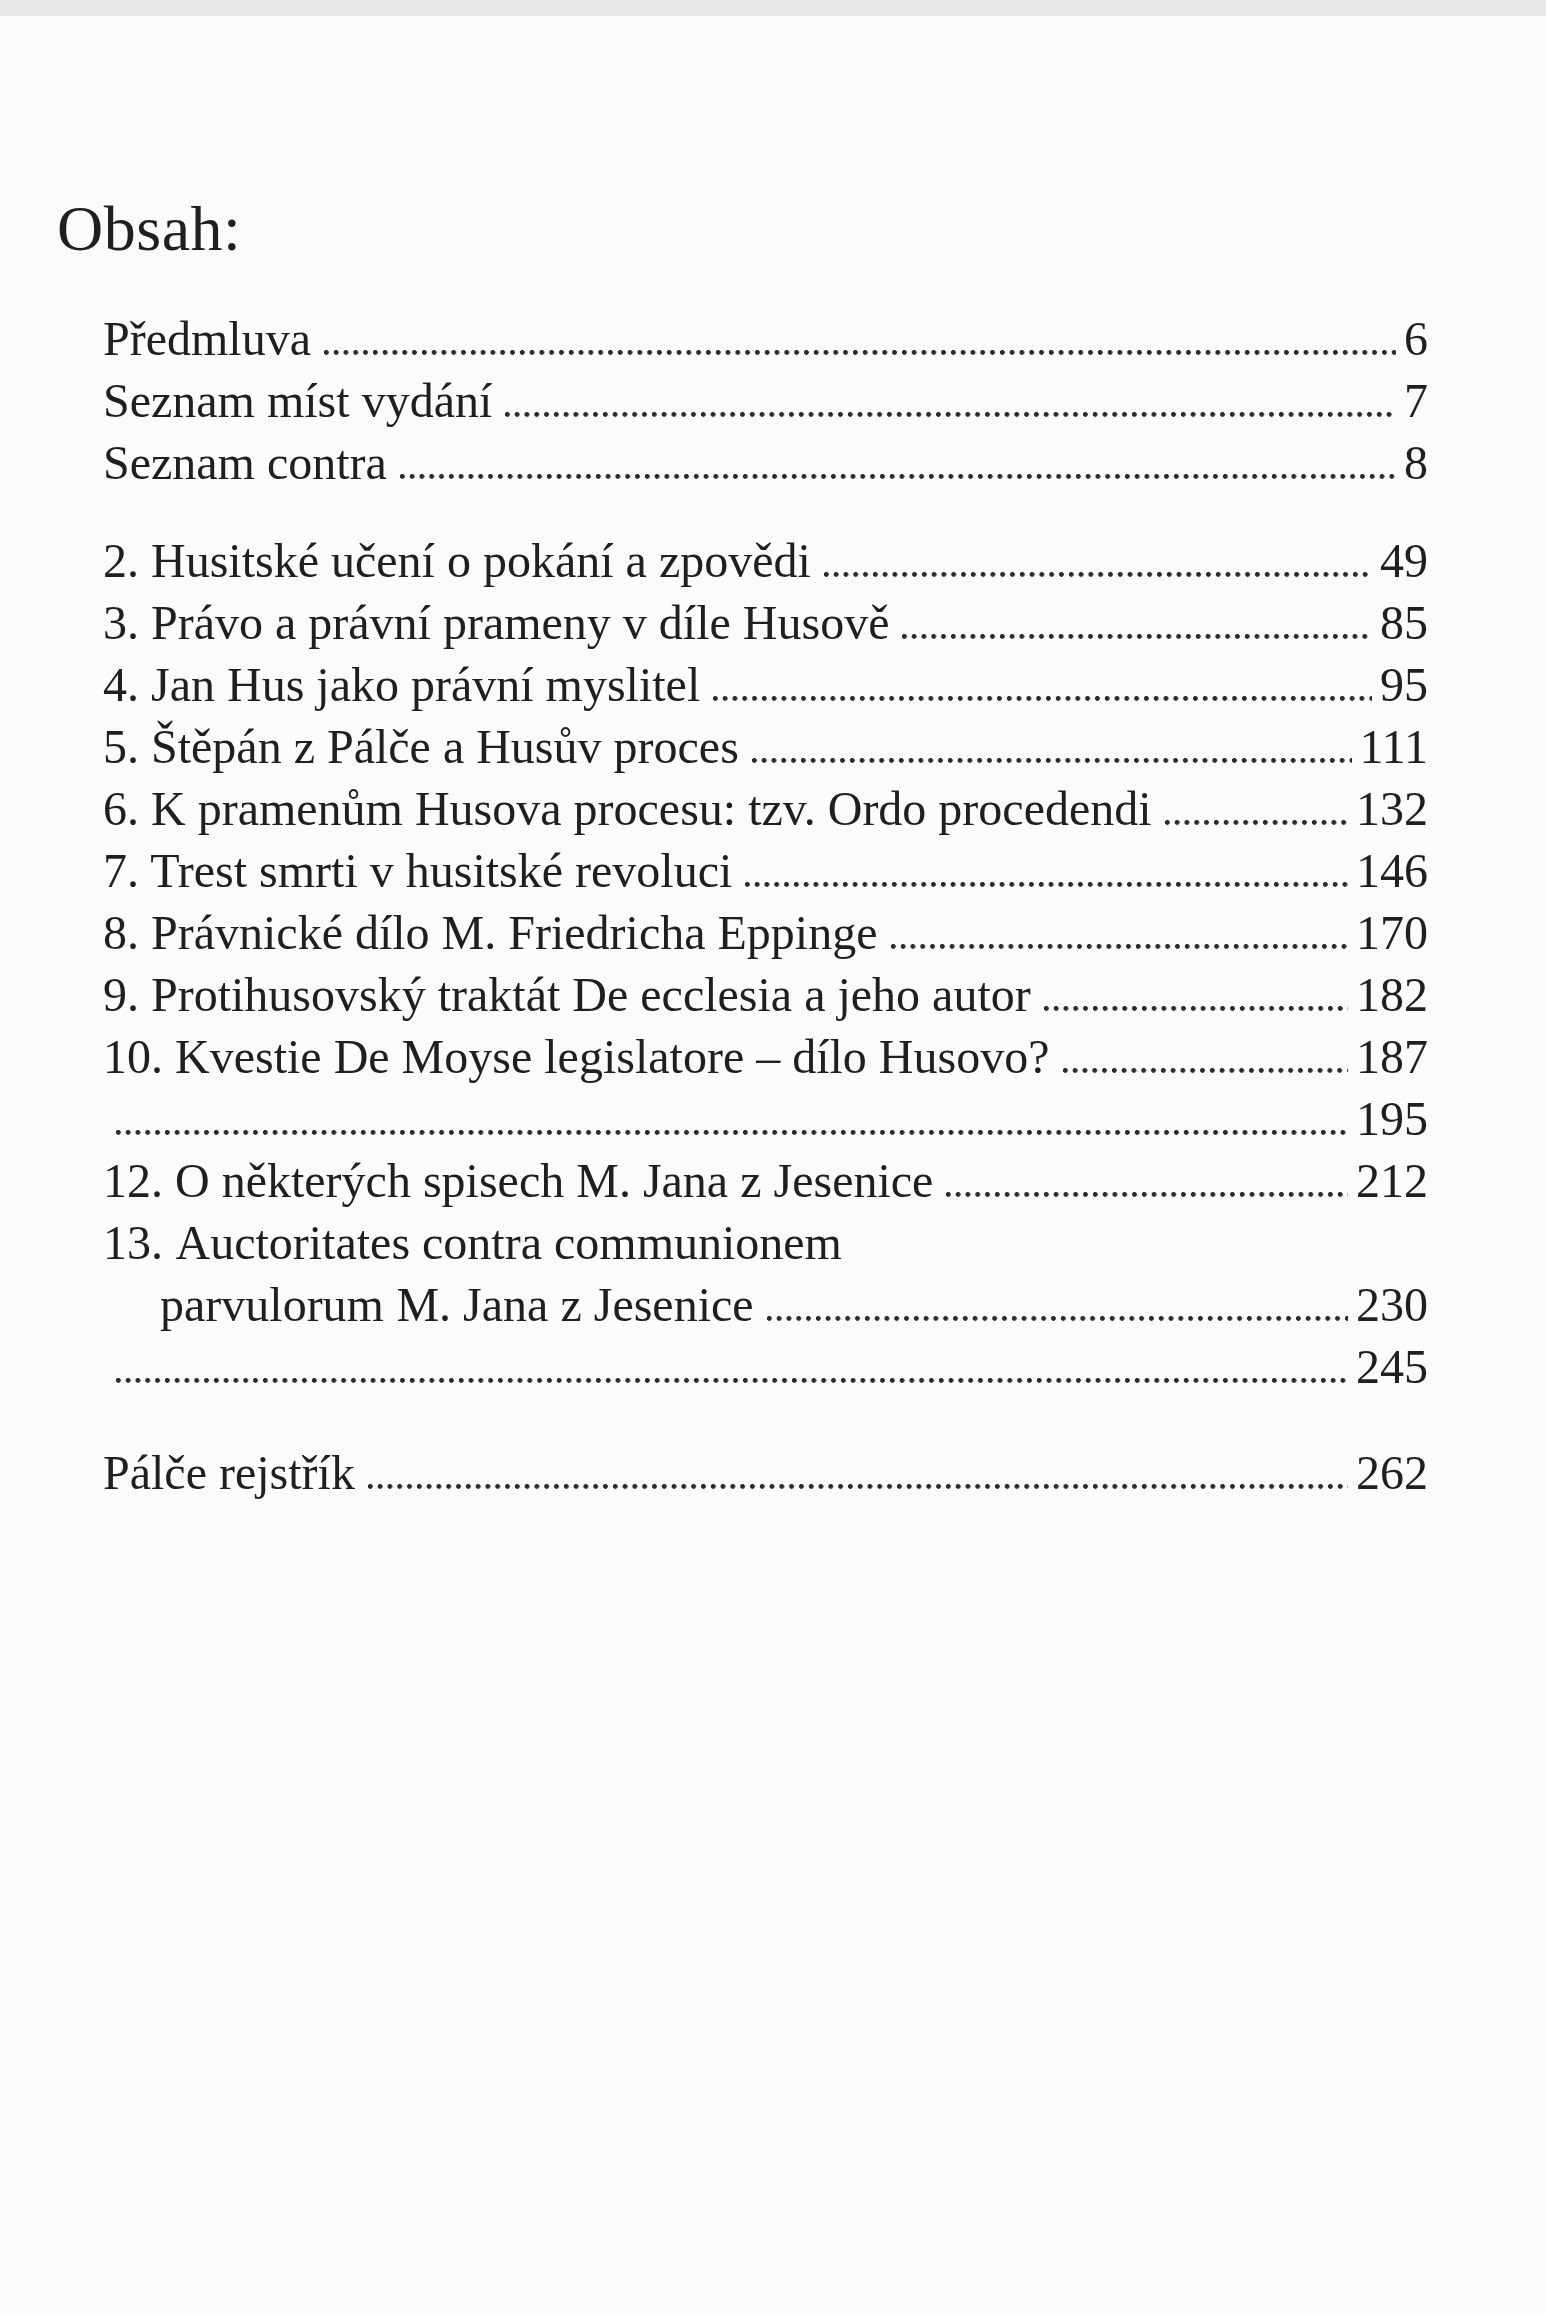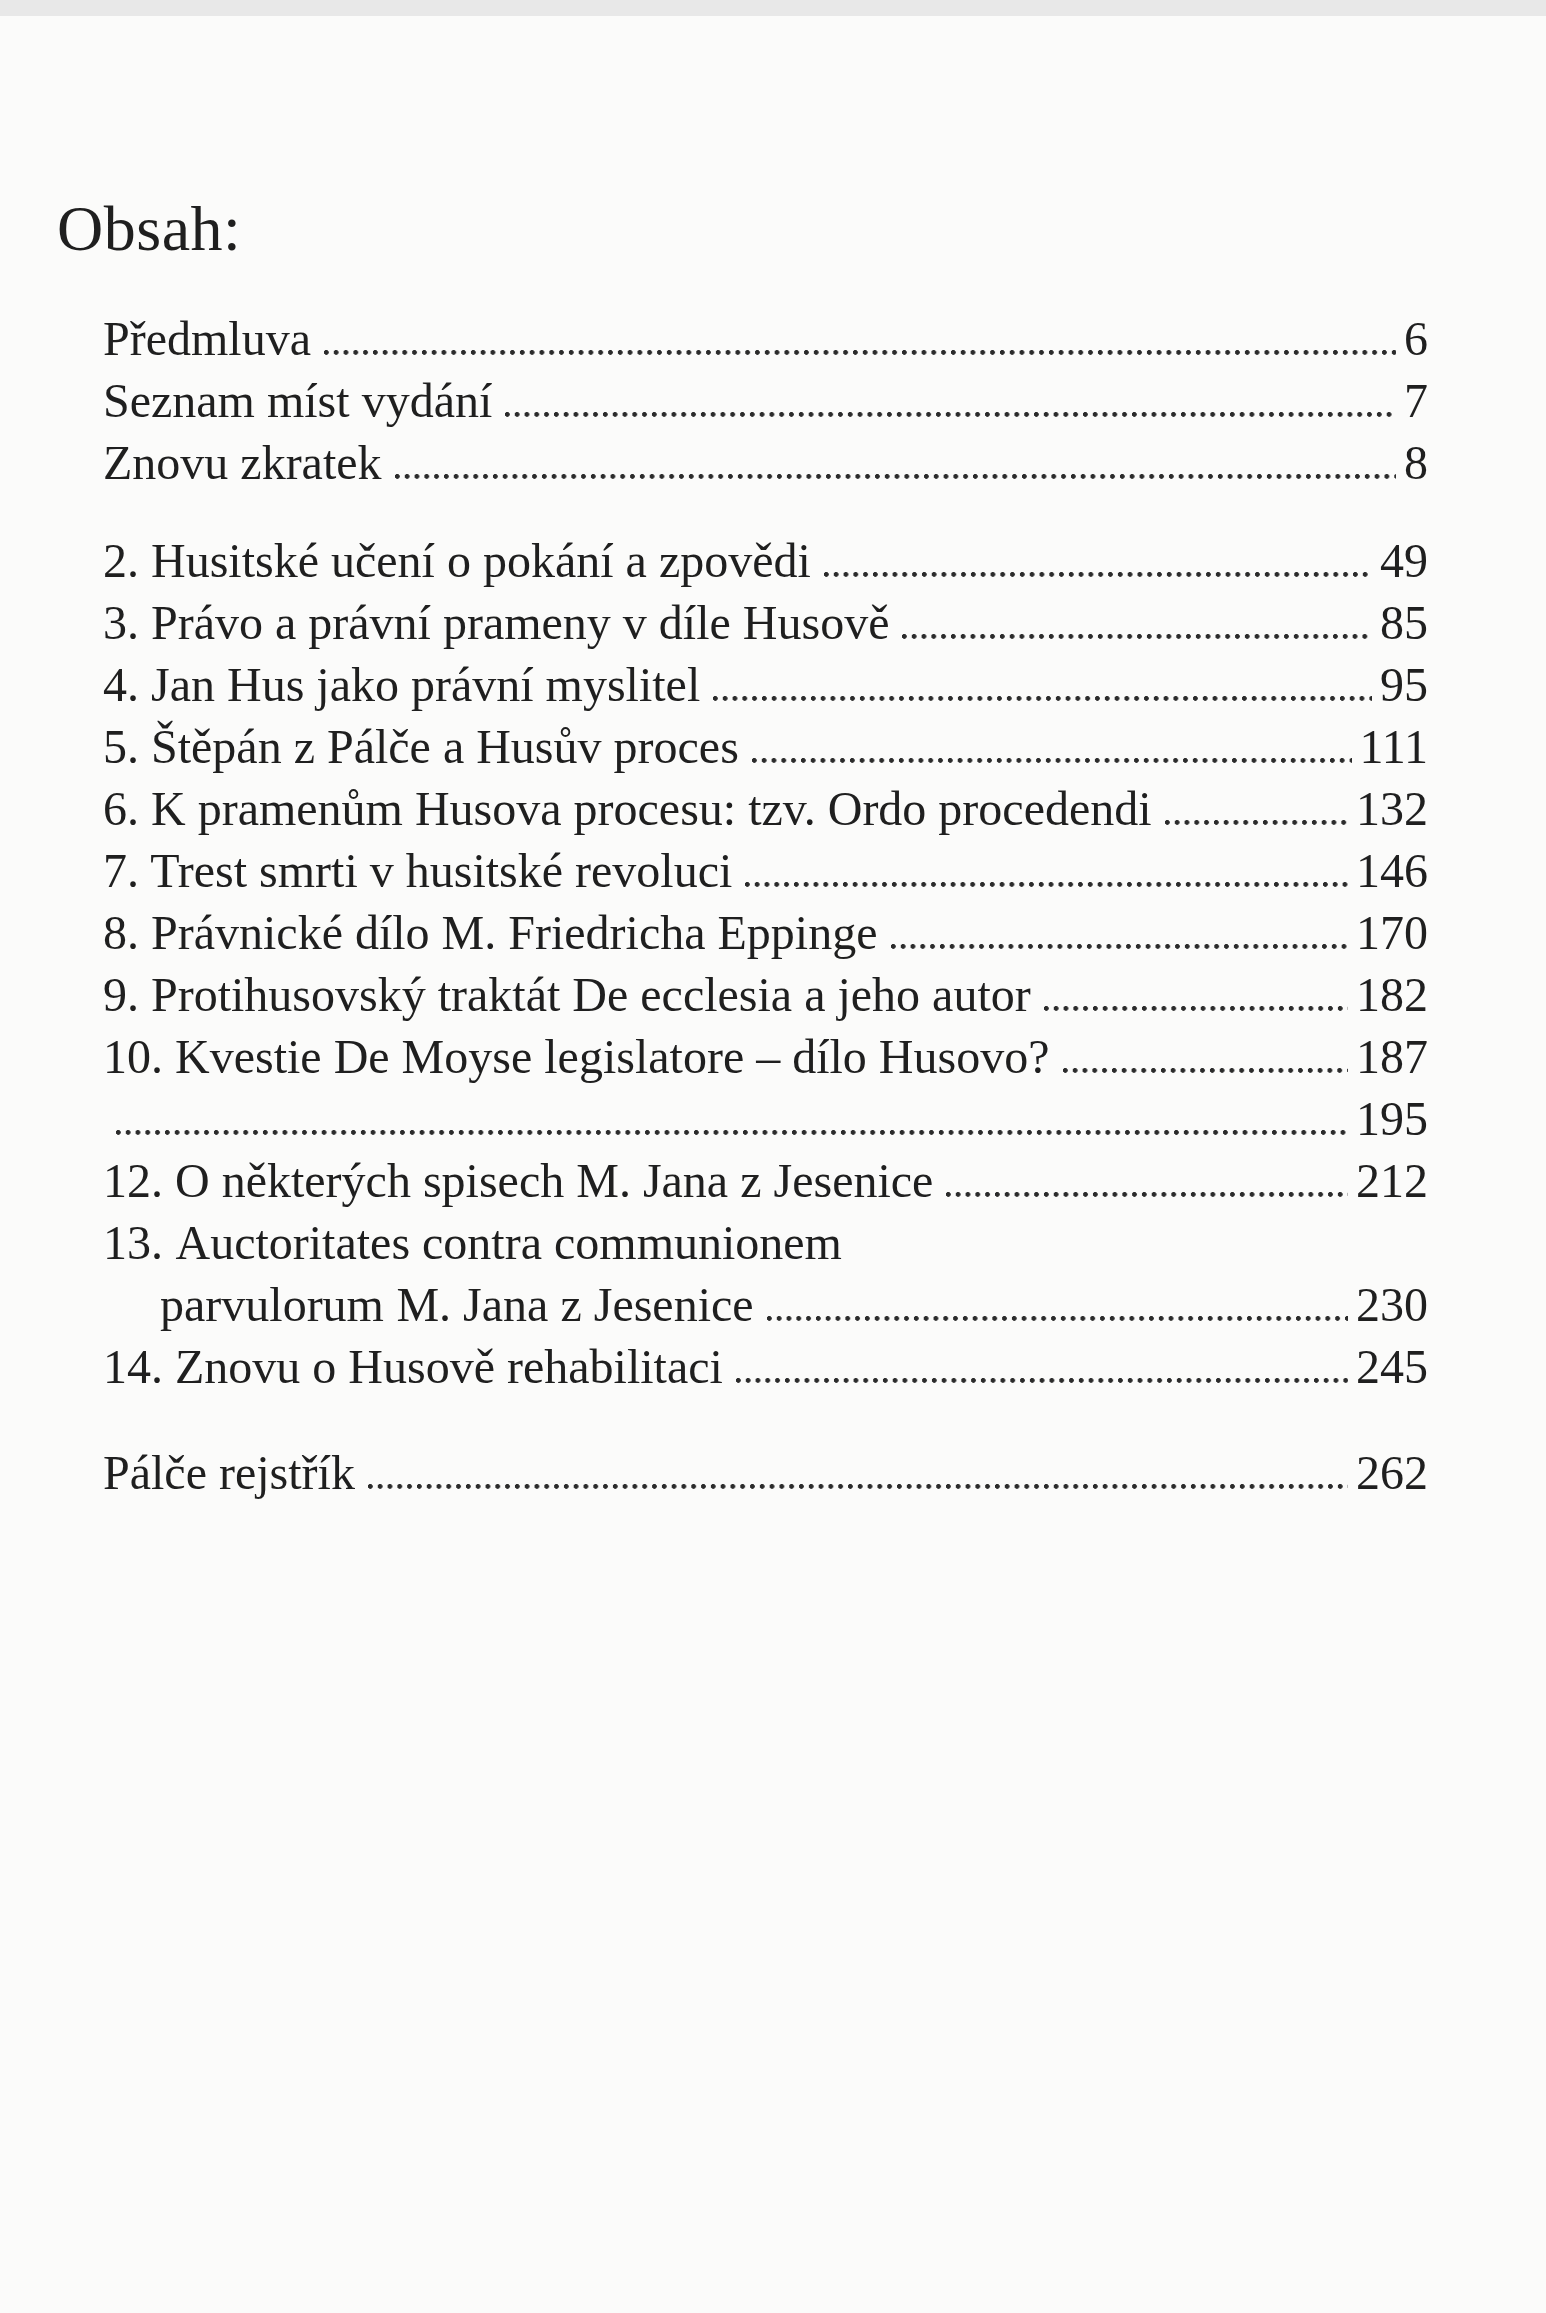--- a/index.html
+++ b/index.html
@@ -71,21 +71,21 @@
         <span class="toc-label">Předmluva</span>
         <span class="leader"></span>
         <span class="pagenum">6</span>
       </div>
       <div class="toc-row">
         <span class="toc-label">Seznam míst vydání</span>
         <span class="leader"></span>
         <span class="pagenum">7</span>
       </div>
       <div class="toc-row">
-        <span class="toc-label">Znovu zkratek</span>
+        <span class="toc-label">Seznam contra</span>
         <span class="leader"></span>
         <span class="pagenum">8</span>
       </div>
 
       <div class="gap-group"></div>
 
       <div class="toc-row">
         <span class="toc-label">2. Husitské učení o pokání a zpovědi</span>
         <span class="leader"></span>
         <span class="pagenum">49</span>
@@ -143,21 +143,20 @@
       <div class="toc-row">
         <span class="toc-label"><span class="num">13.</span><span class="it">Auctoritates contra communionem</span></span>
       </div>
       <div class="toc-row indent-cont">
         <span class="toc-label"><span class="it-sp">parvulorum</span><span>M. Jana z Jesenice</span></span>
         <span class="leader"></span>
         <span class="pagenum">230</span>
       </div>
 
       <div class="toc-row">
-        <span class="toc-label">14. Znovu o Husově rehabilitaci</span>
         <span class="leader"></span>
         <span class="pagenum">245</span>
       </div>
 
       <div class="gap-index"></div>
 
       <div class="toc-row">
         <span class="toc-label">Pálče rejstřík</span>
         <span class="leader"></span>
         <span class="pagenum">262</span>

